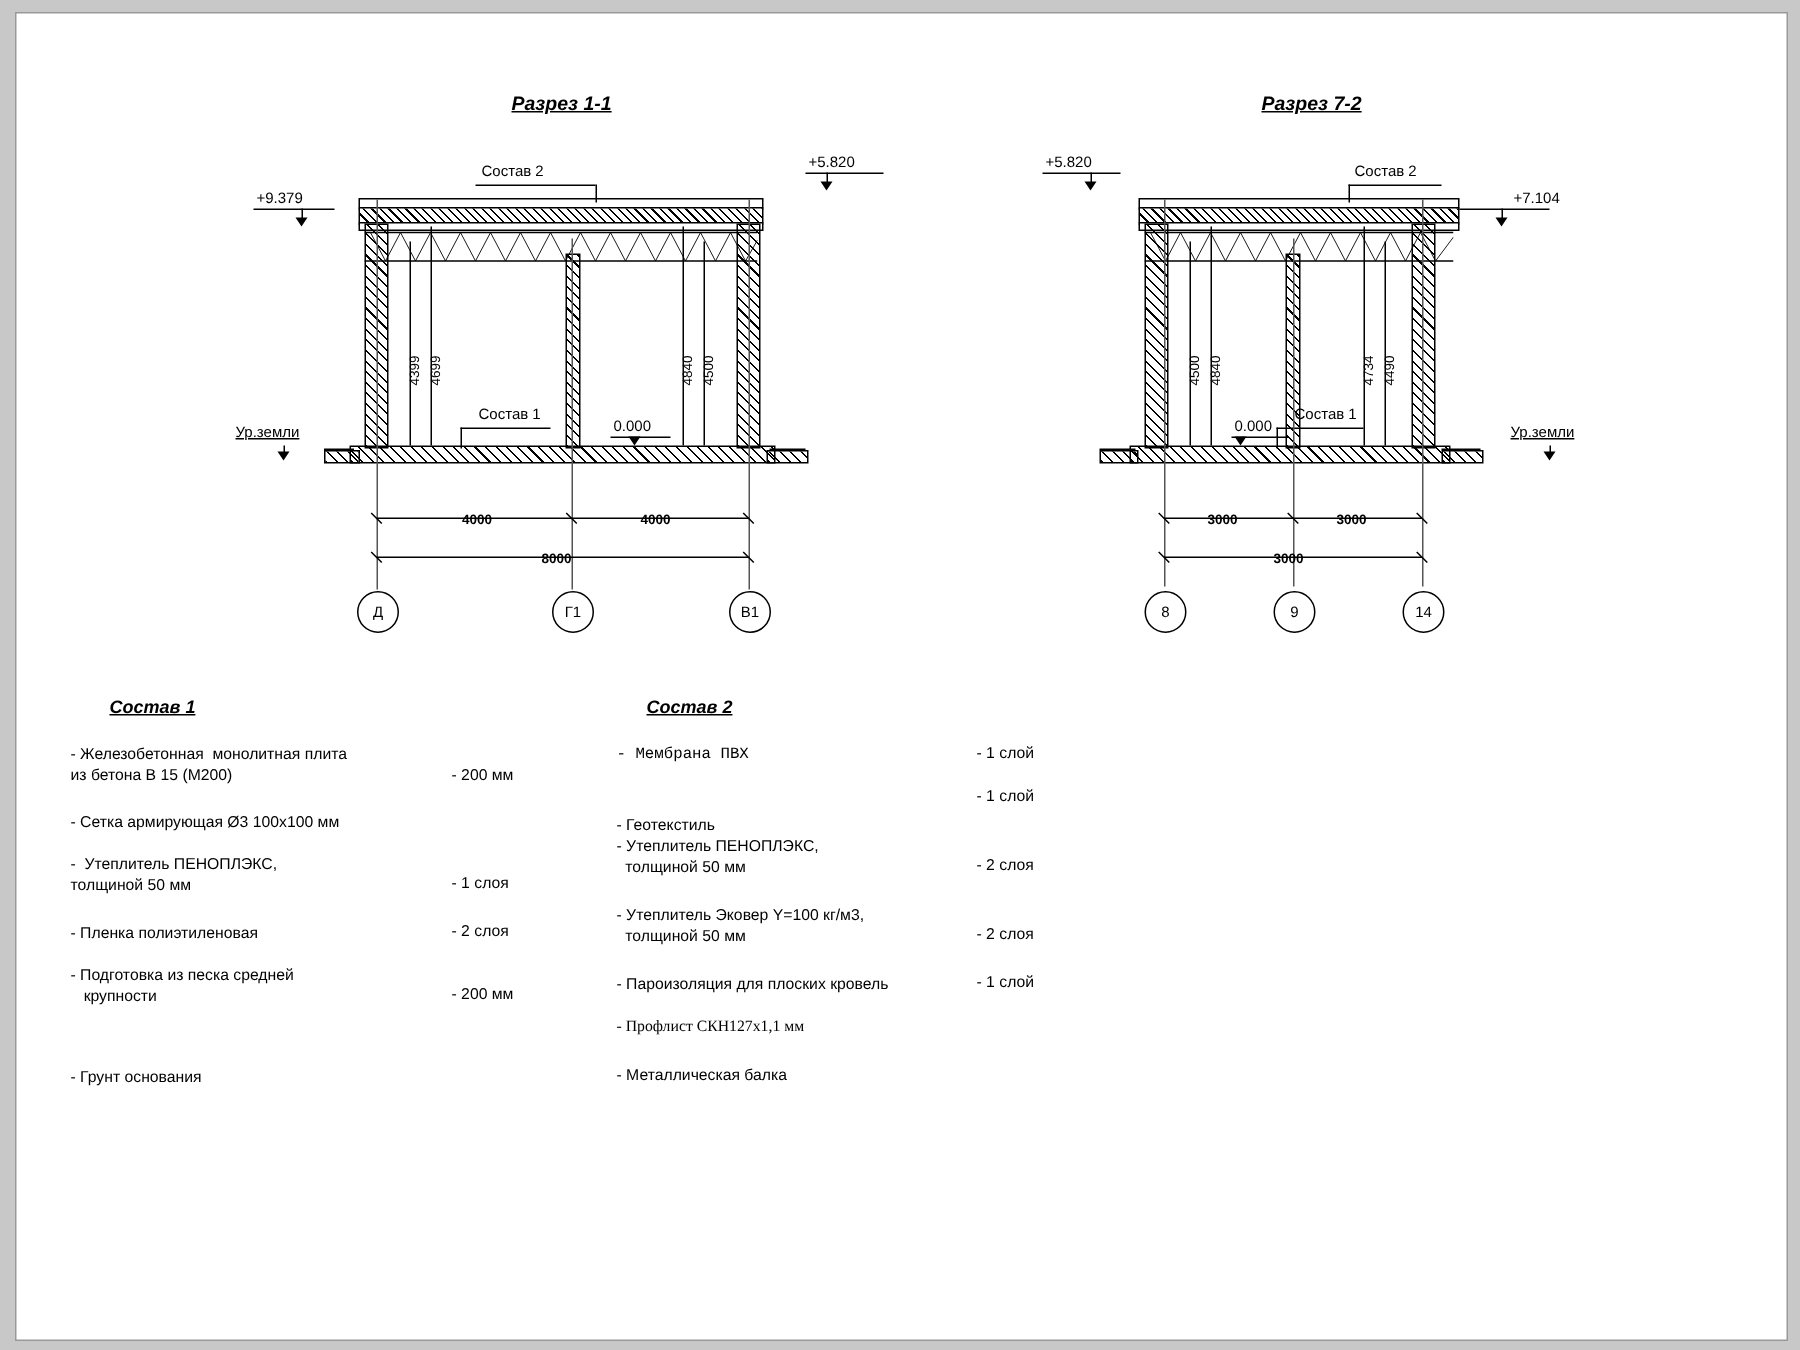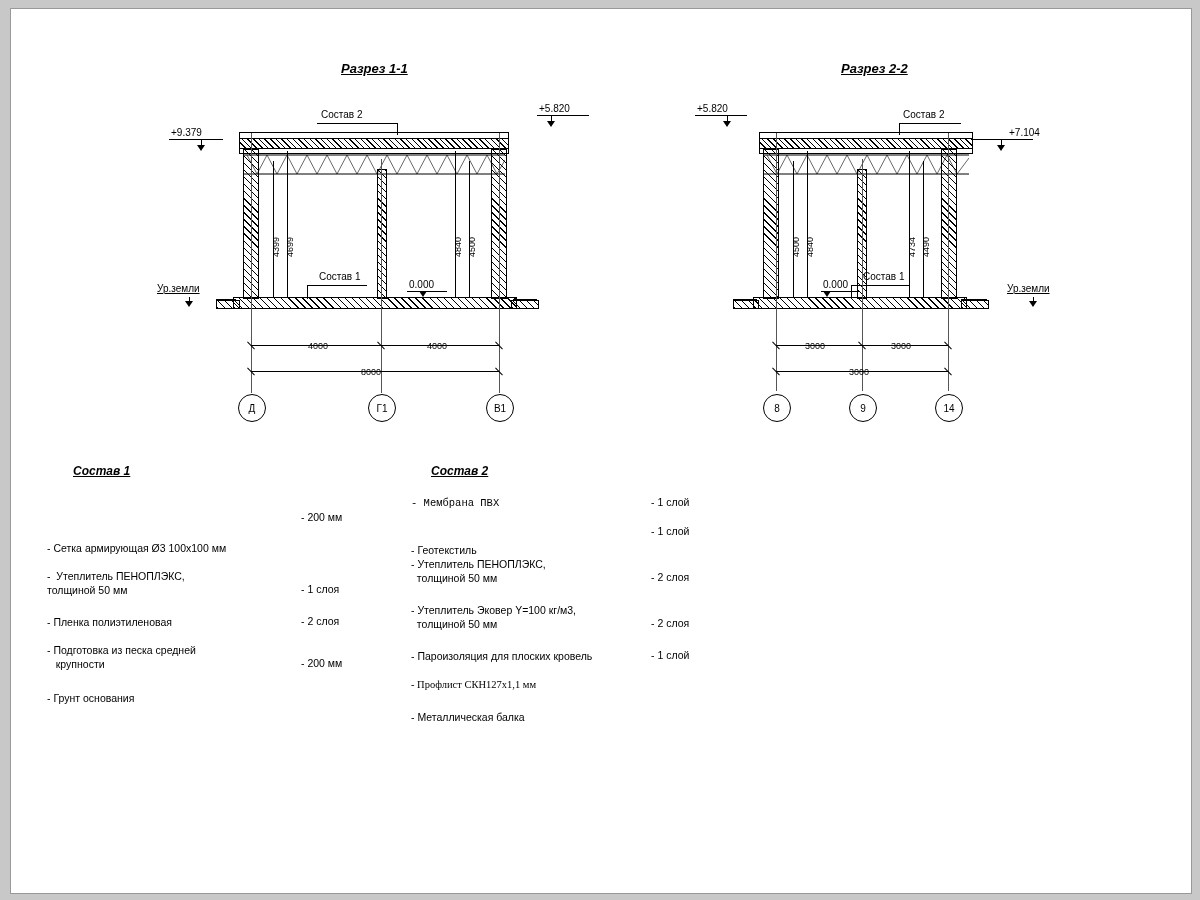--- a/index.html
+++ b/index.html
@@ -10,21 +10,21 @@
   }
   #sheet{
     position:absolute;left:10px;top:8px;width:1180px;height:884px;
     background:#ffffff;border:1px solid #999;
   }
   .sec-title{
     position:absolute;font-style:italic;font-weight:bold;font-size:13px;color:#000;
     text-decoration:underline;white-space:nowrap;
   }
   .lbl{position:absolute;font-size:10px;color:#000;white-space:nowrap;}
-  .lbl-sm{position:absolute;font-size:9px;color:#000;white-space:nowrap;}
+  .lbl-sm{position:absolute;font-size:9px;color:#000;white-space:nowrap;font-weight:bold;}
   .vlbl{position:absolute;font-size:9px;color:#000;white-space:nowrap;
         transform:rotate(-90deg);transform-origin:left top;}
   .hline{position:absolute;background:#000;height:1px;}
   .vline{position:absolute;background:#000;width:1px;}
   .bubble{
     position:absolute;width:26px;height:26px;border:1px solid #000;border-radius:50%;
     font-size:10px;display:flex;align-items:center;justify-content:center;color:#000;
     background:#fff;
   }
   .hatch{
@@ -157,21 +157,21 @@
 
   <div class="hline" style="left:240px;top:362px;width:248px;"></div>
   <div class="dimtick" style="left:235px;top:362px;"></div>
   <div class="dimtick" style="left:483px;top:362px;"></div>
   <div class="lbl-sm" style="left:350px;top:358px;">8000</div>
 
   <div class="bubble" style="left:227px;top:385px;">Д</div>
   <div class="bubble" style="left:357px;top:385px;">Г1</div>
   <div class="bubble" style="left:475px;top:385px;">В1</div>
 
-  <div class="sec-title" style="left:830px;top:52px;">Разрез 2-2</div>
+  <div class="sec-title" style="left:830px;top:52px;">Разрез 7-2</div>
 
   <div class="roofband" style="left:748px;top:123px;width:212px;height:6px;"></div>
   <div class="roofband h2" style="left:748px;top:129px;width:212px;height:10px;"></div>
   <div class="roofband" style="left:748px;top:139px;width:212px;height:4px;"></div>
 
   <svg class="truss" style="left:752px;top:145px;" width="206" height="22">
     <line x1="0" y1="1" x2="206" y2="1" stroke="#000" stroke-width="1"></line>
     <line x1="0" y1="20" x2="206" y2="20" stroke="#000" stroke-width="1"></line>
     <g stroke="#000" stroke-width="0.6">
       <line x1="4" y1="1" x2="14" y2="20"></line>
@@ -258,37 +258,39 @@
   <div class="dimtick" style="left:760px;top:362px;"></div>
   <div class="dimtick" style="left:932px;top:362px;"></div>
   <div class="lbl-sm" style="left:838px;top:358px;">3000</div>
 
   <div class="bubble" style="left:752px;top:385px;">8</div>
   <div class="bubble" style="left:838px;top:385px;">9</div>
   <div class="bubble" style="left:924px;top:385px;">14</div>
 
   <div class="legend-title" style="left:62px;top:455px;">Состав 1</div>
 
+  <div class="leg-item" style="left:36px;top:487px;white-space:pre;">- Железобетонная  монолитная плита
+из бетона В 15 (М200)</div>
   <div class="leg-qty" style="left:290px;top:502px;">- 200 мм</div>
 
   <div class="leg-item" style="left:36px;top:532px;white-space:pre;">- Сетка армирующая Ø3 100х100 мм</div>
   <div class="leg-qty" style="left:290px;top:532px;"></div>
 
   <div class="leg-item" style="left:36px;top:560px;white-space:pre;">-  Утеплитель ПЕНОПЛЭКС,
 толщиной 50 мм</div>
   <div class="leg-qty" style="left:290px;top:574px;">- 1 слоя</div>
 
   <div class="leg-item" style="left:36px;top:606px;white-space:pre;">- Пленка полиэтиленовая</div>
   <div class="leg-qty" style="left:290px;top:606px;">-  2 слоя</div>
 
   <div class="leg-item" style="left:36px;top:634px;white-space:pre;">- Подготовка из песка средней
    крупности</div>
   <div class="leg-qty" style="left:290px;top:648px;">- 200 мм</div>
 
-  <div class="leg-item" style="left:36px;top:682px;white-space:pre;text-align:center;">- Грунт основания</div>
+  <div class="leg-item" style="left:36px;top:702px;white-space:pre;text-align:center;">- Грунт основания</div>
   <div class="leg-qty" style="left:290px;top:682px;"></div>
 
   <div class="legend-title" style="left:420px;top:455px;">Состав 2</div>
 
   <div class="leg-item" style="left:400px;top:487px;white-space:pre;font-family:Liberation Mono, monospace;">- Мембрана ПВХ</div>
   <div class="leg-qty" style="left:640px;top:487px;">- 1 слой</div>
 
   <div class="leg-item" style="left:400px;top:516px;white-space:pre;margin-top:18px;">- Геотекстиль</div>
   <div class="leg-qty" style="left:640px;top:516px;">- 1 слой</div>
 

